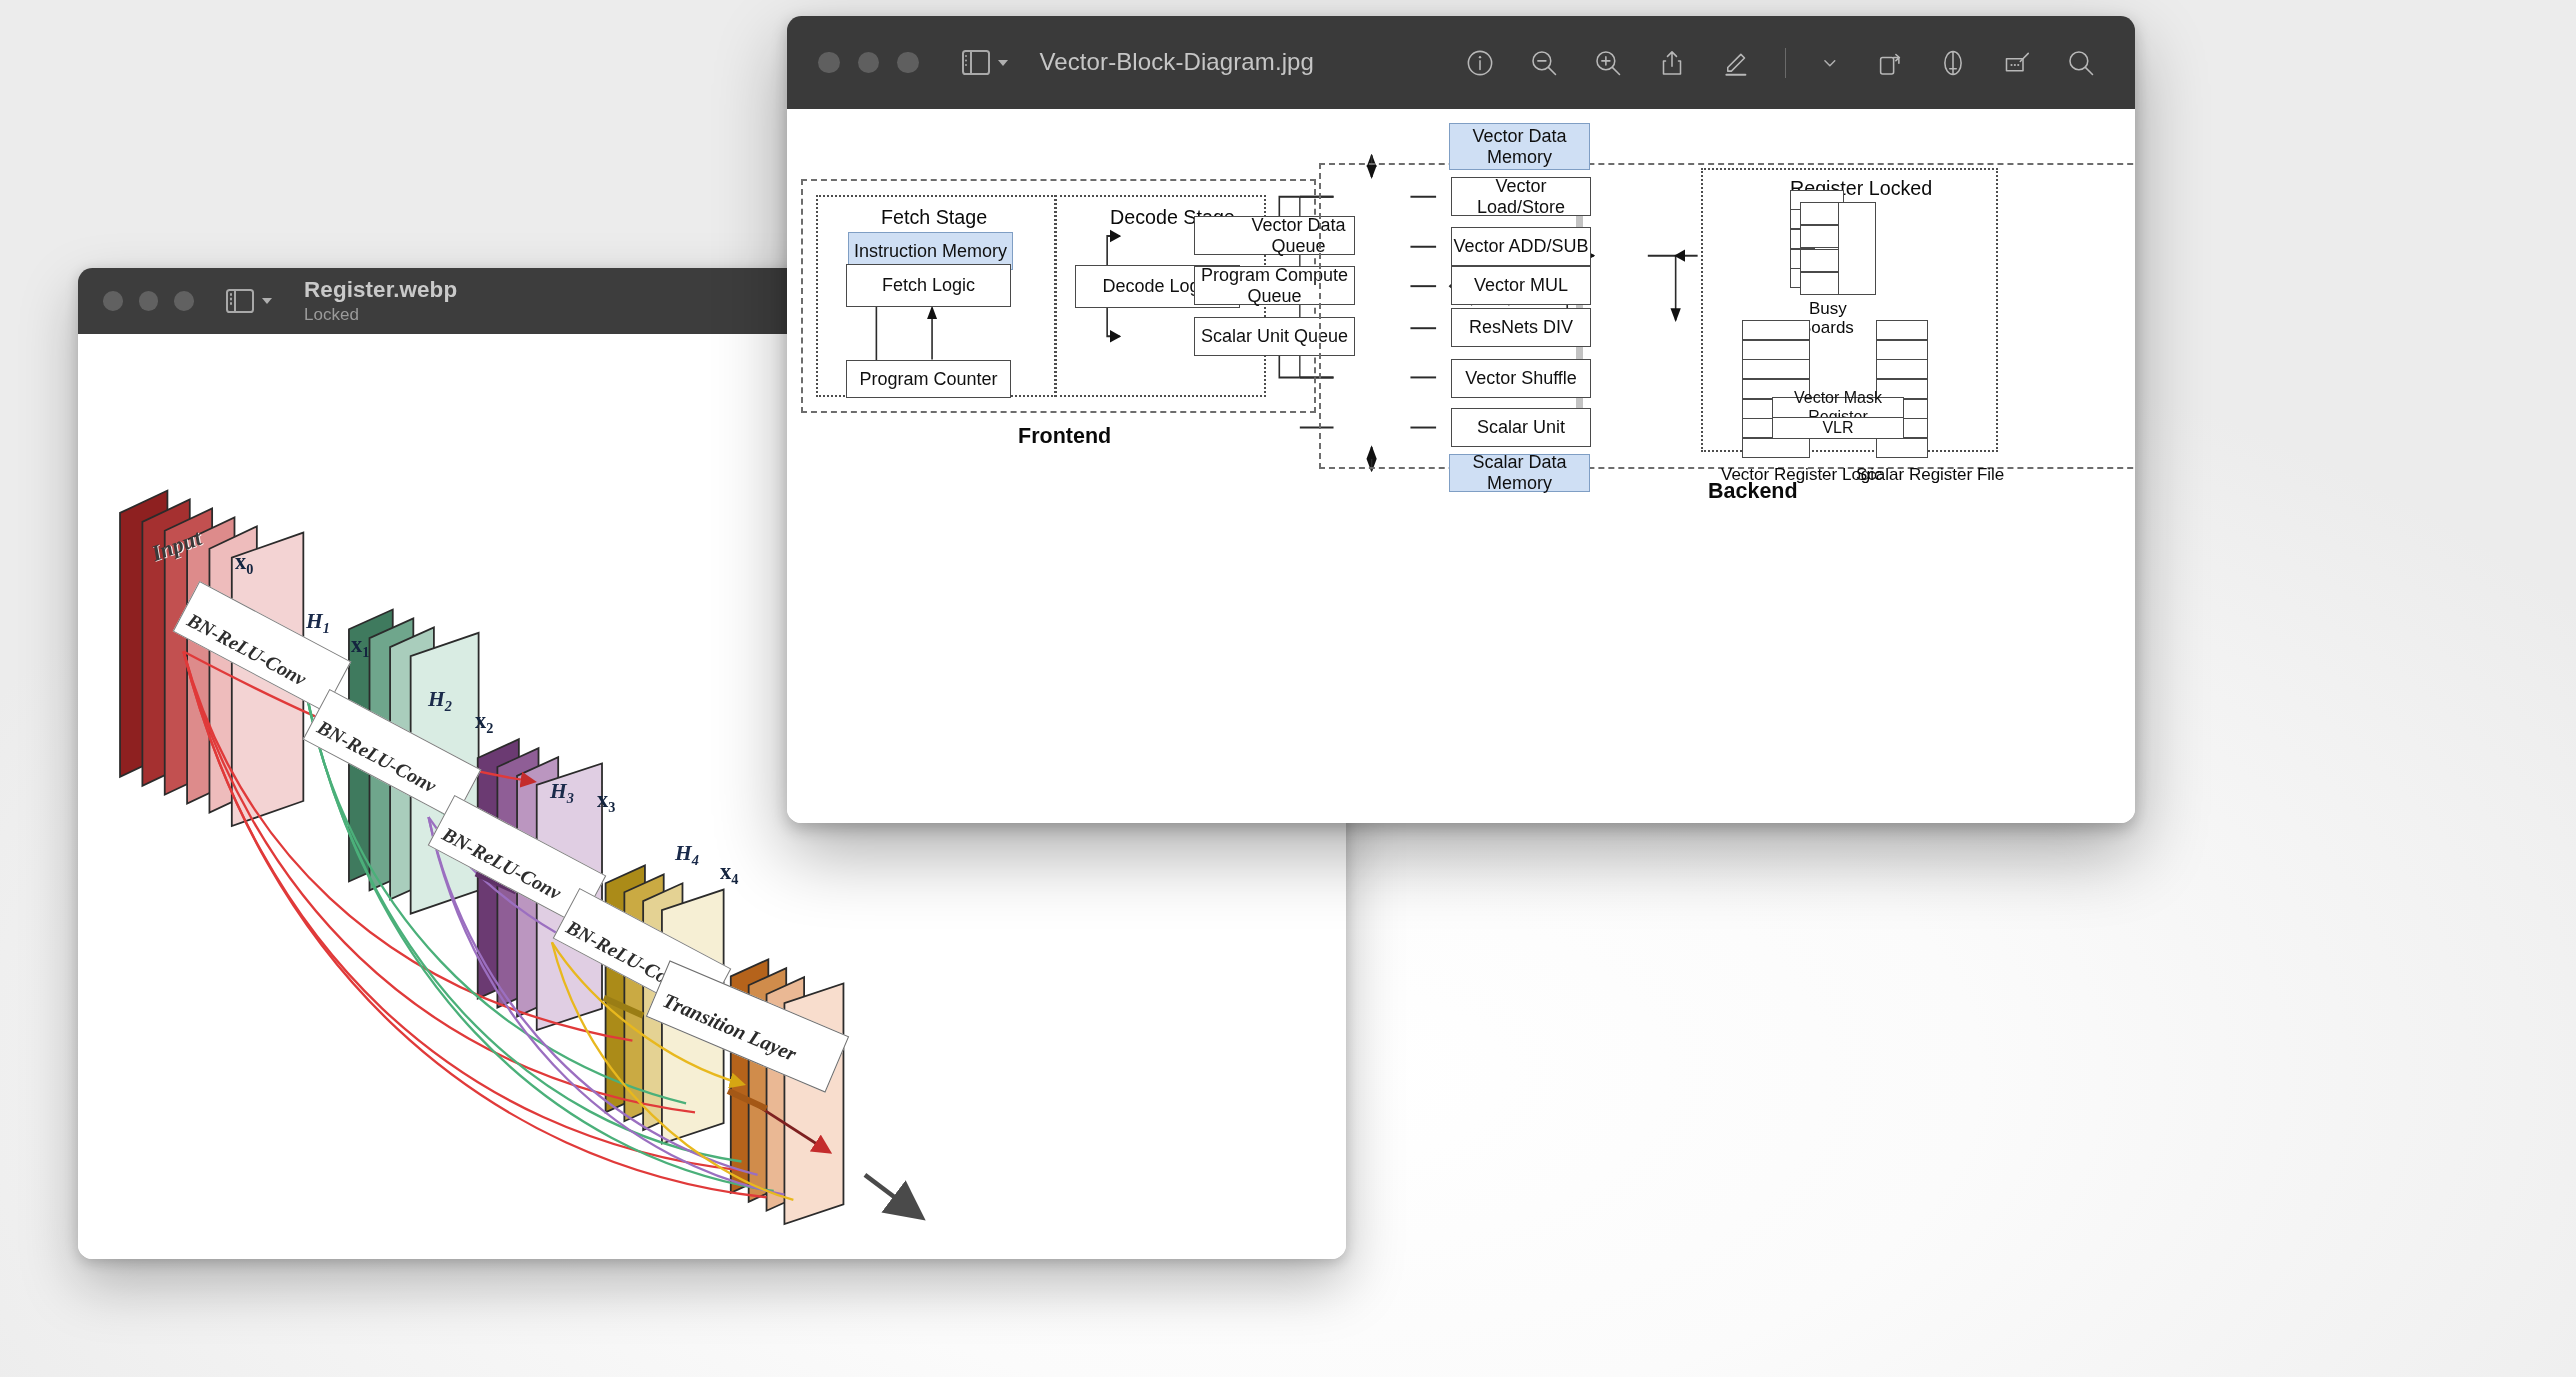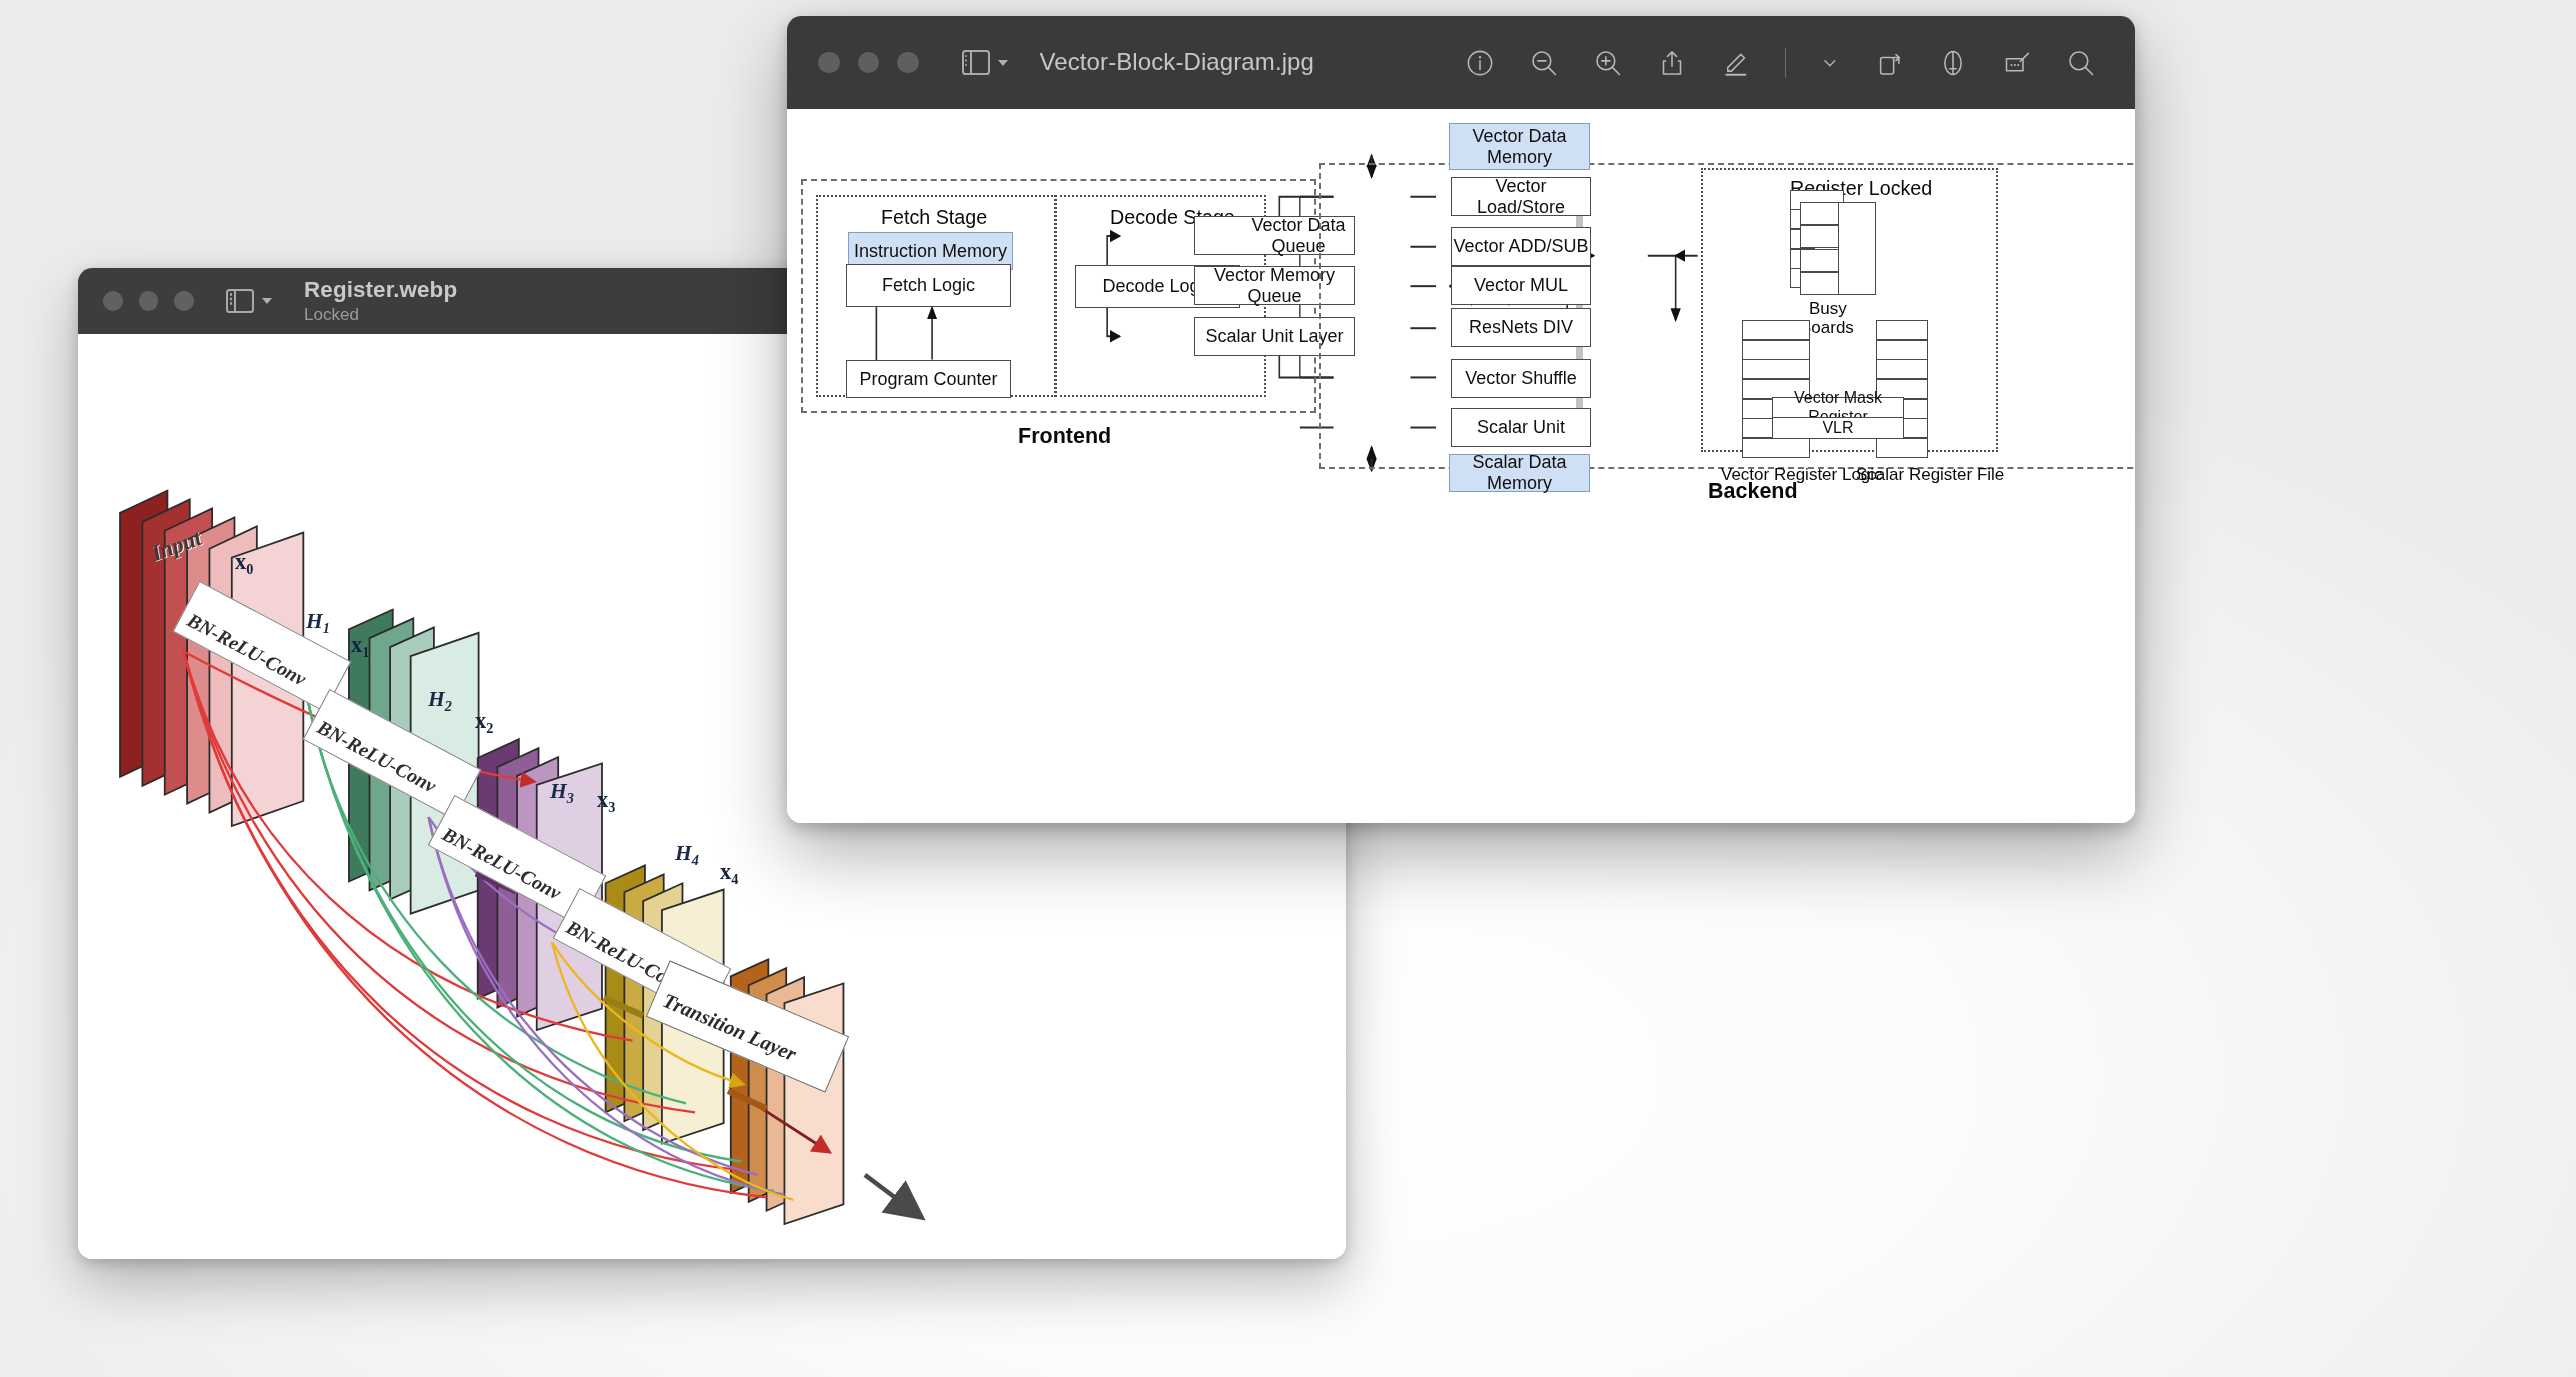--- a/index.html
+++ b/index.html
@@ -420,22 +420,22 @@
       <div class="dot" style="left:268px;top:86px;width:211px;height:202px;"></div>
       <div class="lbl" style="left:323px;top:97px;">Decode Stage</div>
 
       <div class="box blue" style="left:61px;top:123px;width:165px;height:38px;">Instruction Memory</div>
       <div class="box" style="left:59px;top:155px;width:165px;height:43px;">Fetch Logic</div>
       <div class="box" style="left:59px;top:251px;width:165px;height:38px;">Program Counter</div>
 
       <div class="box" style="left:288px;top:156px;width:165px;height:43px;">Decode Logic</div>
 
       <div class="box" style="left:407px;top:107px;width:161px;height:39px;padding-left:48px;">Vector Data Queue</div>
-      <div class="box" style="left:407px;top:157px;width:161px;height:39px;">Vector Memory Queue</div>
-      <div class="box" style="left:407px;top:208px;width:161px;height:39px;">Scalar Unit Layer</div>
+      <div class="box" style="left:407px;top:157px;width:161px;height:39px;">Program Compute Queue</div>
+      <div class="box" style="left:407px;top:208px;width:161px;height:39px;">Scalar Unit Queue</div>
 
       <div class="dash" style="left:532px;top:54px;width:894px;height:306px;"></div>
       <div class="lbl bold" style="left:921px;top:370px;">Backend</div>
 
       <div class="bus" style="left:789px;top:70px;width:7.2px;height:268px;"></div>
 
       <div class="box blue" style="left:662px;top:14.3px;width:141px;height:47px;">Vector Data Memory</div>
       <div class="box blue" style="left:662px;top:345px;width:141px;height:38px;">Scalar Data Memory</div>
 
       <div class="box" style="left:664px;top:68px;width:140px;height:39px;">Vector Load/Store</div>

